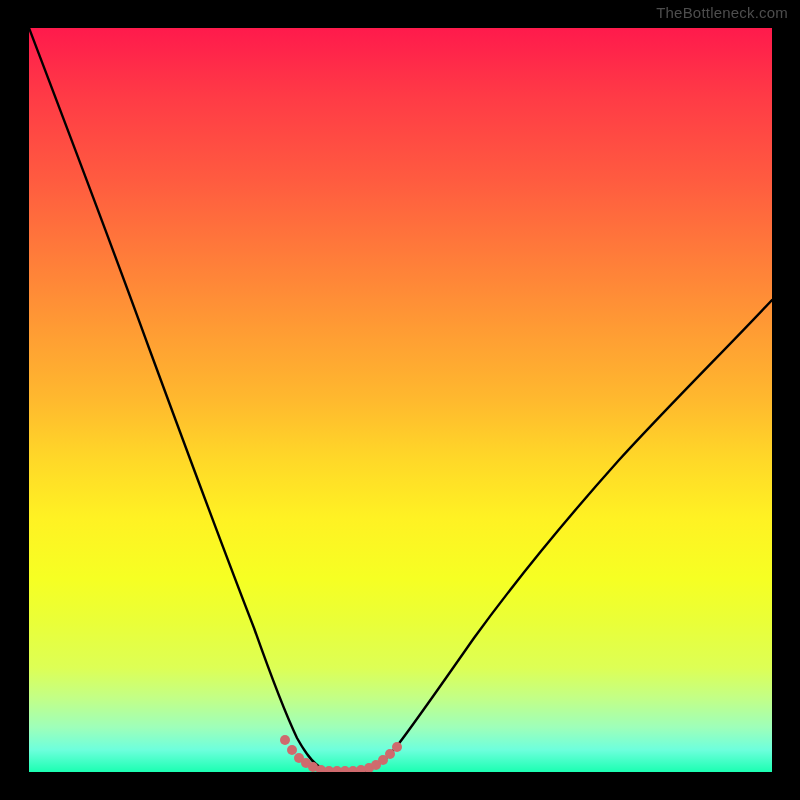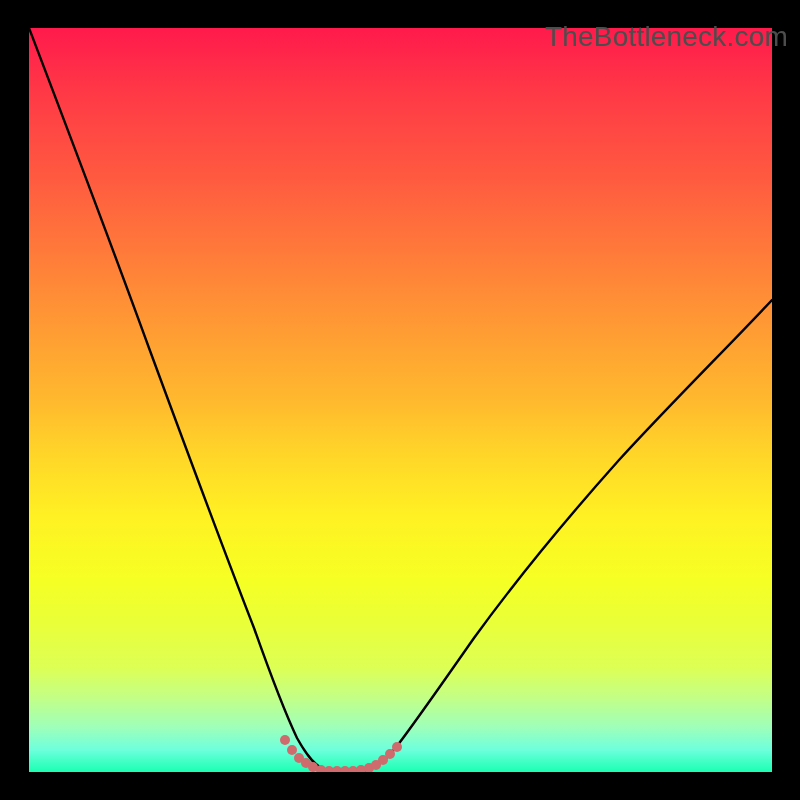--- a/index.html
+++ b/index.html
@@ -43,25 +43,24 @@
       #9effba 94%,
       #6effdc 97%,
       #1bffb2 100%
     );
   }
   .watermark {
     position: absolute;
     top: 4px;
     right: 12px;
     color: #4d4d4d;
-    font-size: 28px;
+    font-size: 15px;
     font-weight: 400;
     letter-spacing: 0.2px;
     z-index: 5;
-    margin-top: 17px;
   }
   svg.curve {
     position: absolute;
     left: 0;
     top: 0;
     width: 743px;
     height: 744px;
     z-index: 3;
   }
 </style>

